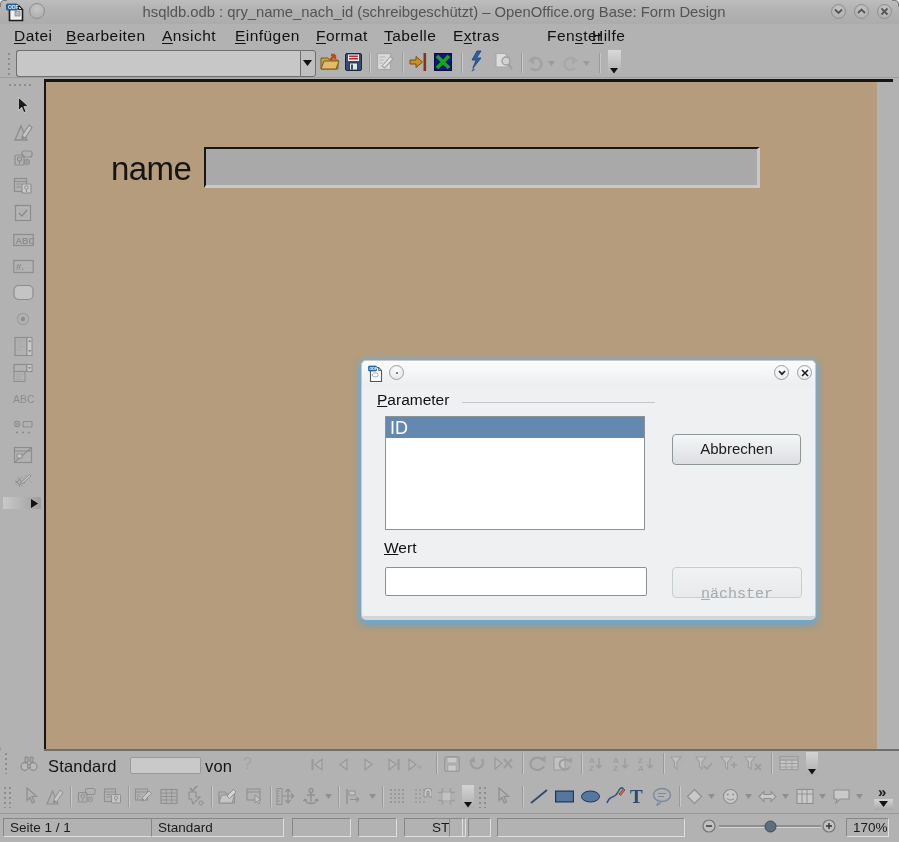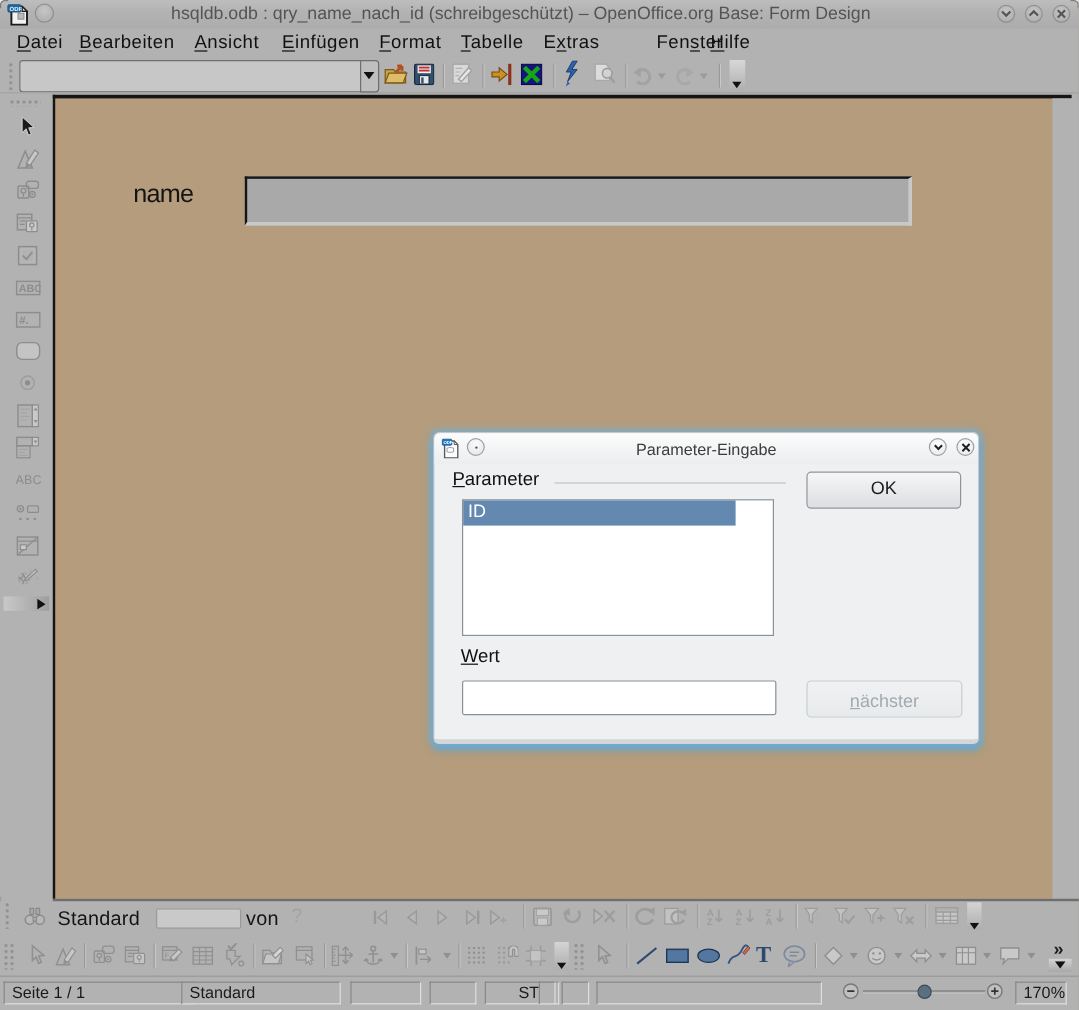--- a/index.html
+++ b/index.html
@@ -16,21 +16,21 @@
   #menubar{left:0;top:24px;width:899px;height:23px;background:#b2b2b2;}
   .mi{position:absolute;top:3px;font-size:15.5px;letter-spacing:0.45px;color:#111;}
   .mi u{text-decoration:underline;text-underline-offset:2px;}
   #topbar{left:0;top:47px;width:899px;height:31px;background:#b2b2b2;
     border-bottom:1px solid #9e9e9e;box-sizing:border-box;}
   #main{left:0;top:78px;width:899px;height:669px;background:#b2b2b2;}
   #lbar{left:0;top:78px;width:43px;height:669px;background:#b2b2b2;}
   #canvasblk{left:44px;top:79px;width:849px;height:670px;border-top:3px solid #151515;
     border-left:2.5px solid #151515;box-sizing:border-box;background:#b49c7c;}
   #rstrip{left:877px;top:82px;width:22px;height:667px;background:#b2b2b2;}
-  #namelab{left:111px;top:150px;font-size:21px;letter-spacing:-0.6px;color:#141414;}
+  #namelab{left:111px;top:150px;font-size:33px;letter-spacing:-0.6px;color:#141414;}
   #field{left:204px;top:147px;width:556px;height:41px;box-sizing:border-box;
     background:#a9a9a9;border-top:2px solid #161616;border-left:2px solid #161616;
     border-right:3px solid #c8cac9;border-bottom:3px solid #c8cac9;}
   #navbar{left:0;top:751px;width:899px;height:31px;background:#b2b2b2;}
   #toolrow2{left:0;top:782px;width:899px;height:31px;background:#b2b2b2;}
   #statusbar{left:0;top:813px;width:899px;height:29px;background:#b2b2b2;
     border-top:1px solid #989898;box-sizing:border-box;}
   .scell{position:absolute;top:818px;height:19px;box-sizing:border-box;
     border-top:1px solid #878787;border-left:1px solid #878787;
     border-bottom:1px solid #dedede;border-right:1px solid #dedede;
@@ -47,29 +47,29 @@
   #dtext{width:100%;top:6px;text-align:center;font-size:13.5px;color:#3c3c3c;position:absolute;}
   #dbody{left:0;top:26px;width:100%;height:234px;position:absolute;font-size:15px;}
   .dbtn{position:absolute;left:310px;width:129px;height:31px;box-sizing:border-box;
     border:1px solid #8f9699;border-radius:4px;text-align:center;
     background:linear-gradient(#f5f6f7,#dcdee1);font-size:15px;color:#1c1c1c;
     padding-top:5px;}
   #plab{left:15px;top:4px;position:absolute;color:#101010;font-size:15.5px;}
   #pline{left:100px;top:15px;width:193px;height:1px;background:#c2c6c9;position:absolute;}
   #plist{left:23px;top:29px;width:260px;height:114px;background:#fff;
     border:1px solid #8a9296;box-sizing:border-box;position:absolute;}
-  #psel{left:0px;top:0px;width:227px;height:21px;background:#6389b0;color:#fff;
-    padding:1px 0 0 4px;box-sizing:border-box;position:absolute;font-size:15px;}
+  #psel{left:0px;top:0px;width:258px;height:21px;background:#6389b0;color:#fff;
+    padding:1px 0 0 4px;box-sizing:border-box;position:absolute;font-size:18px;}
   #wlab{left:22px;top:152px;position:absolute;color:#101010;font-size:15.5px;}
   #winput{left:23px;top:180px;width:262px;height:29px;background:#fff;
     border:1px solid #8a9296;border-radius:2px;box-sizing:border-box;position:absolute;}
   #nbtn{position:absolute;left:310px;top:180px;width:130px;height:31px;box-sizing:border-box;
     border:1px solid #c6ced2;border-radius:4px;text-align:center;
     background:linear-gradient(#f0f1f2,#e9eaeb);font-size:15px;color:#a2abb0;
-    padding-top:8px;}
+    padding-top:18px;font-family:Liberation Mono, monospace;}
   .ic{position:absolute;}
   svg{display:block;}
 </style>
 </head>
 <body>
 <div id="titlebar" class="abs"></div>
 <div class="abs" style="left:0;top:24px;width:1px;height:818px;background:#9d9d9d;"></div>
 <div class="abs" style="left:898px;top:24px;width:1px;height:818px;background:#9d9d9d;"></div>
 <div id="titletext" class="abs">hsqldb.odb : qry_name_nach_id (schreibgeschützt) – OpenOffice.org Base: Form Design</div>
 <svg class="ic" style="left:0;top:0" width="7" height="7" viewBox="0 0 7 7">
@@ -626,21 +626,20 @@
   <circle cx="6.5" cy="6.5" r="5.5" fill="#5c6e80" stroke="#3d4c5a" stroke-width="1"></circle>
 </svg>
 <svg class="ic" style="left:822px;top:819px" width="14" height="14" viewBox="0 0 14 14">
   <circle cx="7" cy="7" r="6" fill="#c0c0c0" stroke="#777" stroke-width="1.2"></circle>
   <path d="M4 7 h6 M7 4 v6" stroke="#333" stroke-width="1.4"></path>
 </svg>
 <div class="scell" style="left:846px;width:43px;text-align:center;">170%</div>
 </div>
 <div id="dialog" class="abs">
   <div id="dtitle"></div>
-  <div id="dtext">Parameter-Eingabe</div>
   <svg class="ic" style="left:6px;top:4px" width="15" height="17" viewBox="0 0 15 17">
     <path d="M2.5 2.5 h8 l3 3 v11 h-11 z" fill="#fdfdfd" stroke="#555" stroke-width="1.1"></path>
     <path d="M10.5 2.5 l3 3 h-3 z" fill="#e0e0e0" stroke="#555" stroke-width=".8"></path>
     <path d="M4.5 9 c0-1.5 5.5-1.5 5.5 0 M4.5 11 c0 1.2 5.5 1.2 5.5 0 M4.5 9 v2 M10 9 v2" fill="none" stroke="#9aa4ae" stroke-width=".9"></path>
     <rect x="0.5" y="1" width="8" height="5" rx="0.8" fill="#2079c4" stroke="#135a97" stroke-width=".7"></rect>
     <text x="1.5" y="5" font-size="3.6" fill="#fff" font-family="Liberation Sans" font-weight="bold">ODF</text>
   </svg>
   <div class="abs" style="left:27px;top:4px;width:15px;height:15px;border-radius:50%;border:1px solid #9aa0a4;box-sizing:border-box;background:radial-gradient(circle at 50% 30%,#fafbfb,#e2e4e6);"></div>
   <div class="abs" style="left:34px;top:11px;width:2px;height:2px;border-radius:50%;background:#555;"></div>
   <div class="abs" style="left:412px;top:4px;width:15px;height:15px;border-radius:50%;border:1px solid #9aa0a4;box-sizing:border-box;background:radial-gradient(circle at 50% 30%,#fcfcfc,#e8eaeb);"></div>
@@ -650,18 +649,18 @@
   <div class="abs" style="left:435px;top:4px;width:15px;height:15px;border-radius:50%;border:1px solid #9aa0a4;box-sizing:border-box;background:radial-gradient(circle at 50% 30%,#fcfcfc,#e8eaeb);"></div>
   <svg class="ic" style="left:439px;top:8px" width="8" height="8" viewBox="0 0 8 8">
       <path d="M1 1 L7 7 M7 1 L1 7" fill="none" stroke="#222" stroke-width="1.7"></path>
     </svg>
   <div id="dbody">
     <div id="plab"><u>P</u>arameter</div>
     <div id="pline"></div>
     <div id="plist">
         <div id="psel">ID</div>
       </div>
-    <div class="dbtn" style="top:6px;">OK</div>
+    <div class="dbtn" style="top:47px;">Abbrechen</div>
     <div id="wlab"><u>W</u>ert</div>
     <div id="winput"></div>
     <div id="nbtn"><u>n</u>ächster</div>
   </div>
 </div>
 
 </body></html>

